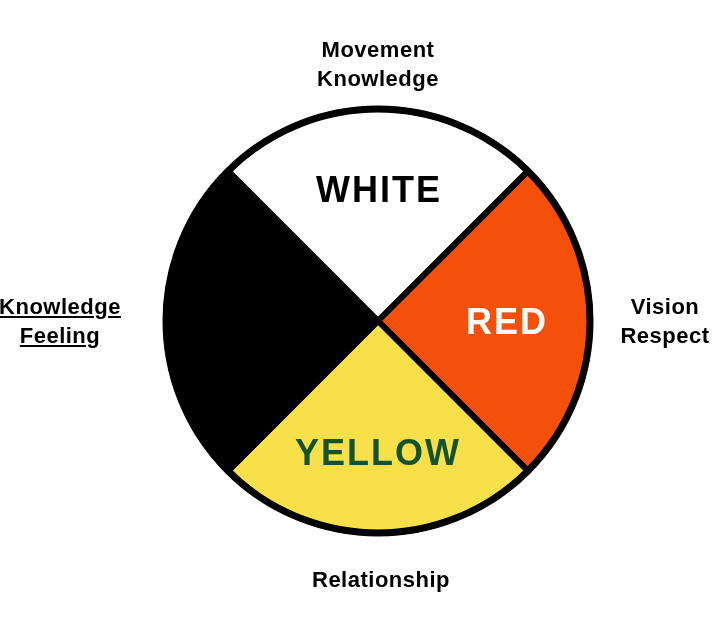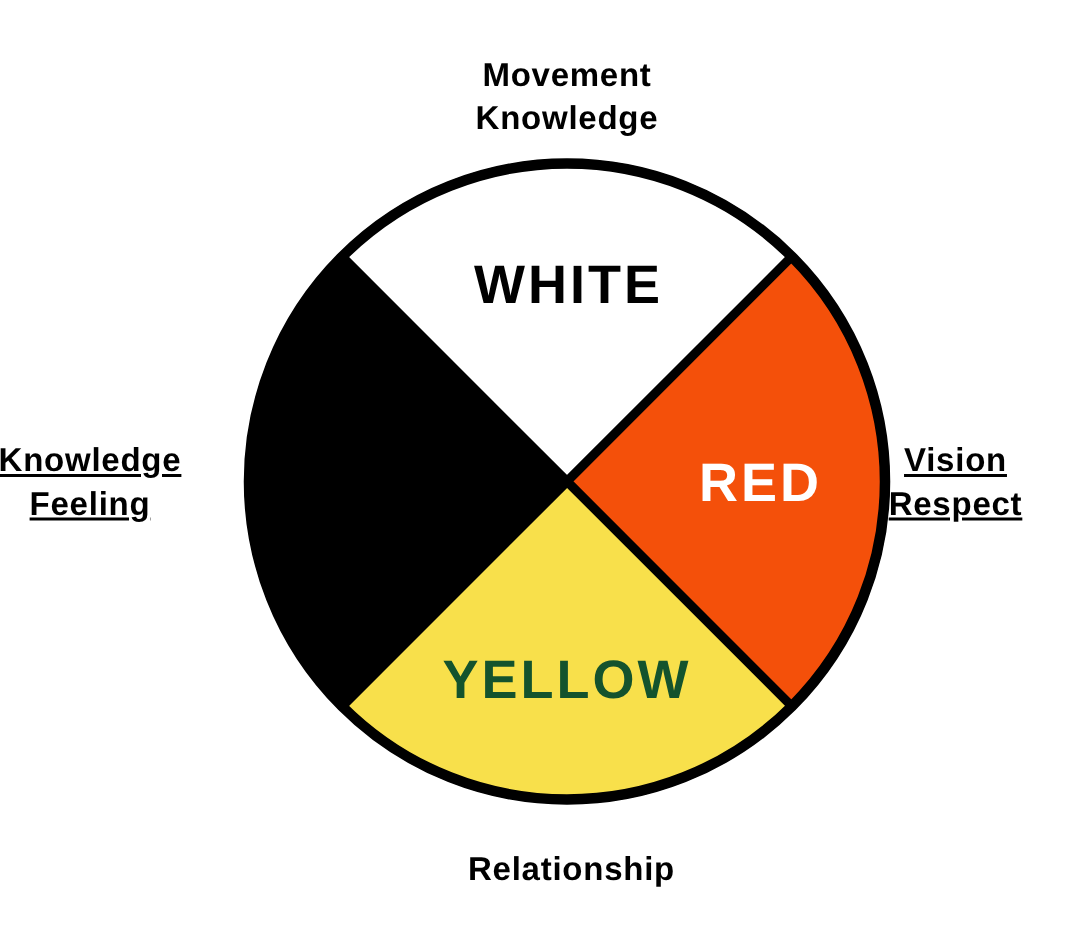--- a/index.html
+++ b/index.html
@@ -33,21 +33,21 @@
     line-height: 29px;
     letter-spacing: 0.5px;
   }
   .quad-label {
     font-size: 36px;
     letter-spacing: 2px;
   }
   
   .pos-top    { left: 378px; top: 64px;  }
   .pos-left   { left: 60px;  top: 321px; text-decoration: underline; }
-  .pos-right  { left: 637px; top: 321px; text-decoration: underline; }
+  .pos-right  { left: 665px; top: 321px; }
   .pos-bottom { left: 381px; top: 579px; }
   
   .pos-white  { left: 379px; top: 190px; }
   .pos-red    { left: 507px; top: 322px; }
   .pos-yellow { left: 378px; top: 453px; }
   .pos-black  { left: 251px; top: 322px; }
 </style>
 </head>
 <body>
 

